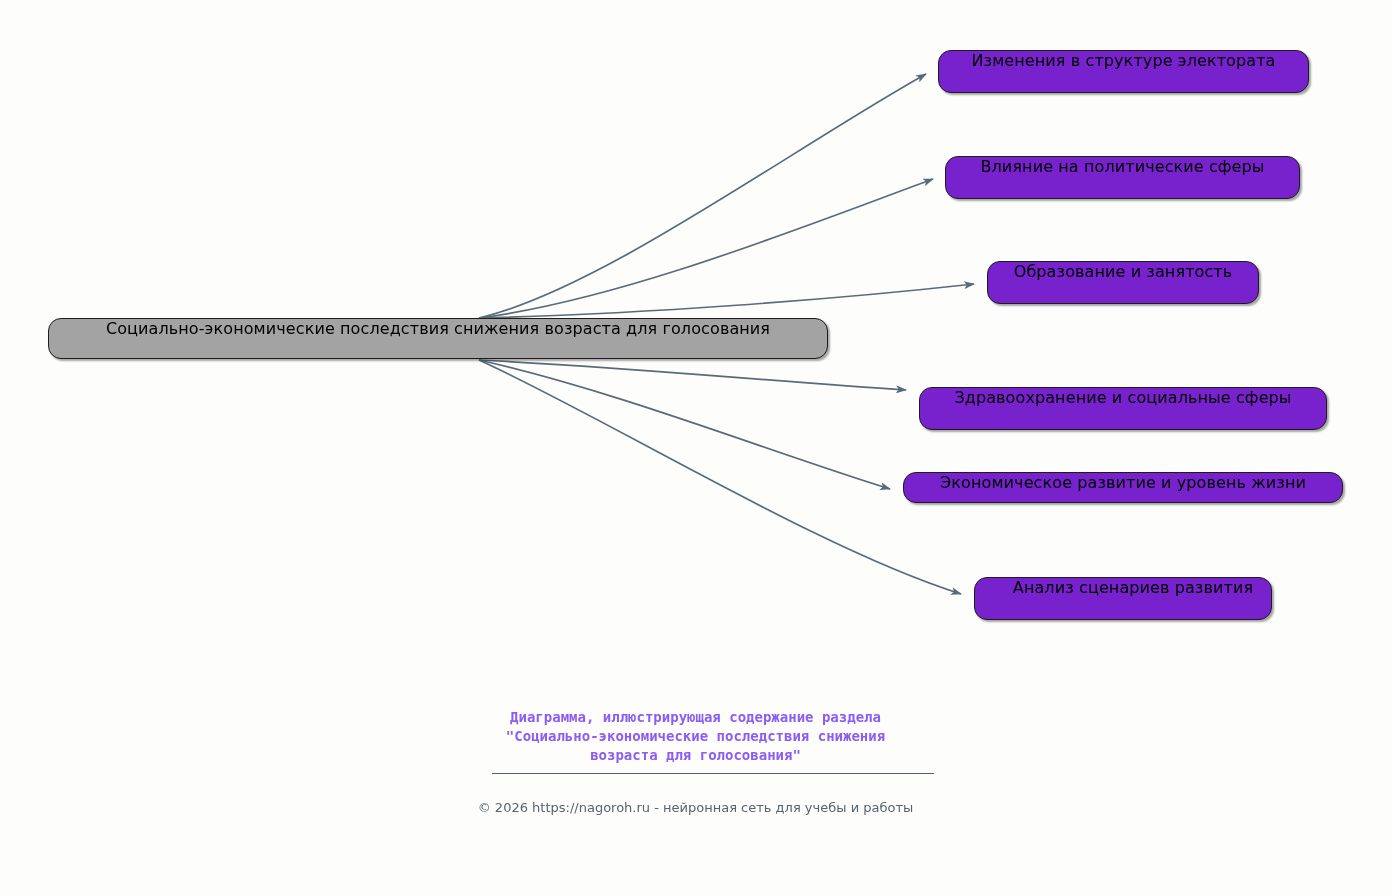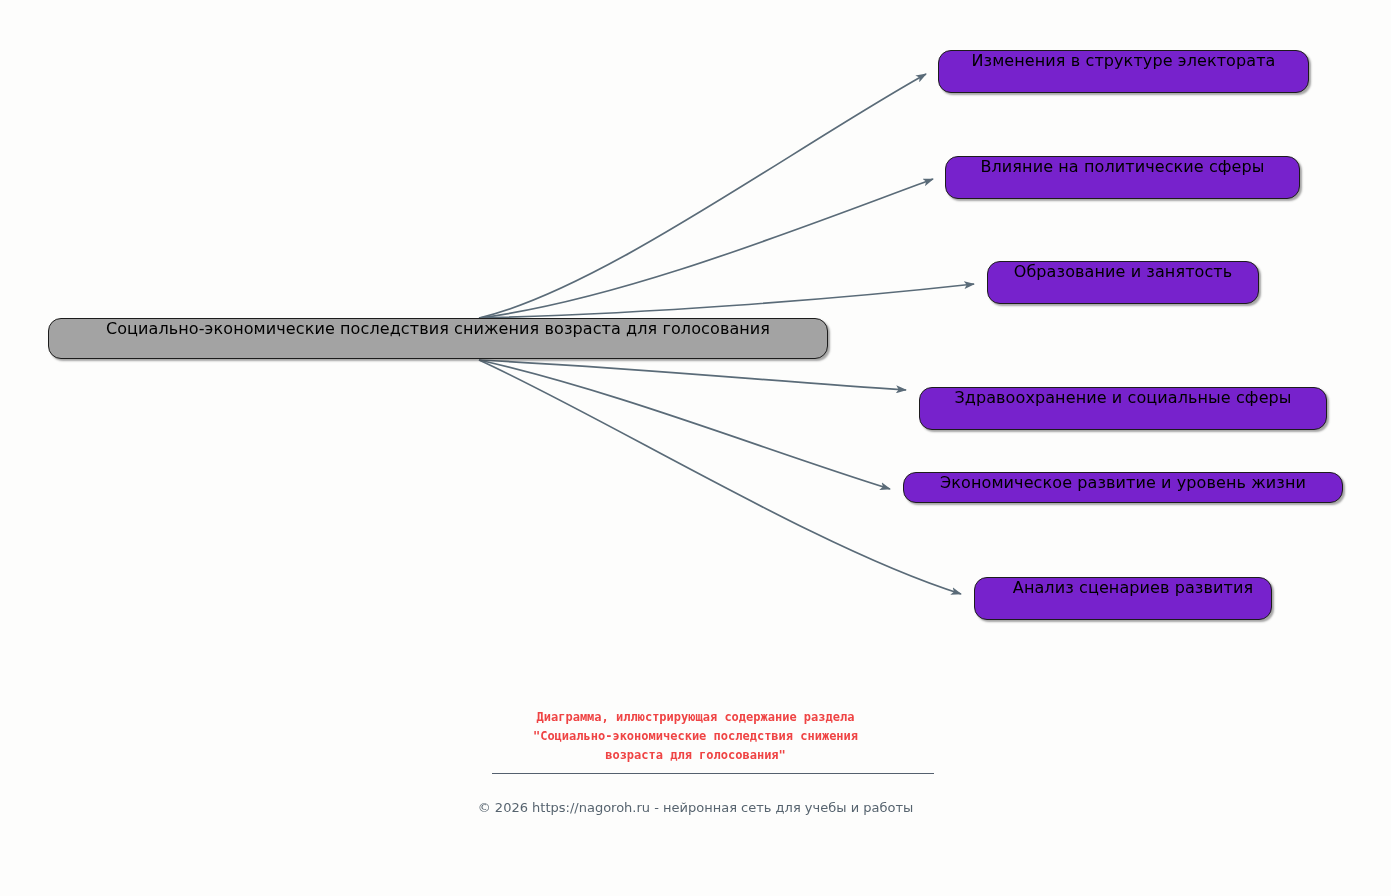--- a/index.html
+++ b/index.html
@@ -46,24 +46,24 @@
     background: #a3a3a3;
   }
   .node-branch {
     background: #7722cc;
   }
   .caption {
     position: absolute;
     left: 0;
     width: 1391px;
     text-align: center;
-    color: #ef4444;
+    color: #8b5cf6;
     font-family: "DejaVu Sans Mono", monospace;
     font-weight: bold;
-    font-size: 12px;
+    font-size: 14px;
     line-height: 19px;
     white-space: pre-line;
   }
   .caption-rule {
     position: absolute;
     left: 492px;
     top: 773px;
     width: 442px;
     height: 0;
     border-top: 1.6px solid #54606e;

